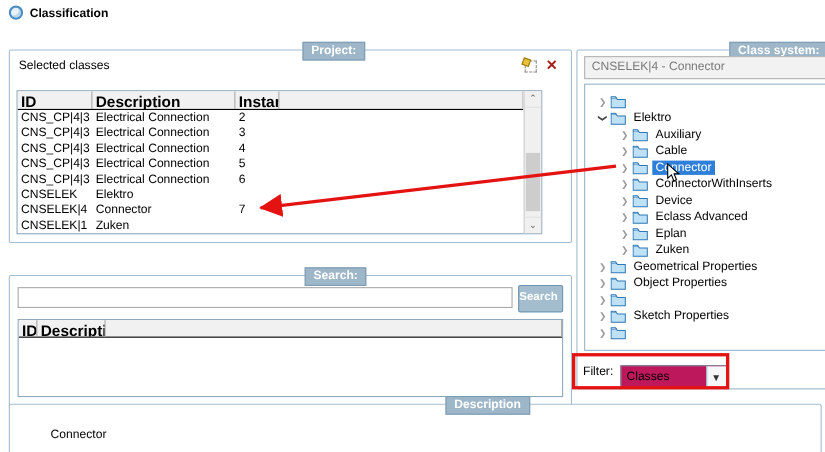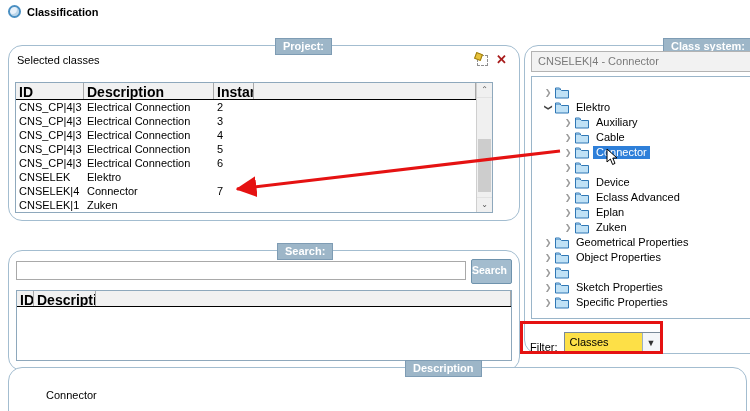--- a/index.html
+++ b/index.html
@@ -3,21 +3,21 @@
 <meta charset="utf-8">
 <style>
   html,body{margin:0;padding:0}
   body{width:750px;height:411px;position:relative;background:#fff;overflow:hidden;
        font-family:"Liberation Sans",sans-serif;font-size:11px;color:#000;}
   .titlebar{position:absolute;left:8px;top:5px;display:flex;align-items:center;gap:6px}
   .appicon{width:13px;height:13px;border-radius:50%;border:2px solid #4a8fc2;background:#e8f1fa;
            box-shadow:inset -2px -2px 0 #bcd6ea;box-sizing:border-box}
   .apptitle{font-weight:bold;font-size:11px}
 
-  .grp{position:absolute;border:1px solid #a3bdd0;border-radius:14px;background:#fff}
+  .grp{position:absolute;border:1px solid #a3bdd0;border-radius:2px;background:#fff}
   .badge{position:absolute;top:-8px;background:#9db6c8;border:1px solid #7e9cb4;color:#fff;
          font-weight:bold;font-size:11px;line-height:12px;padding:1px 7px 2px;white-space:nowrap}
 
   
   .listwrap{position:absolute;border:1px solid #8ea8bc;display:flex;background:#fff;box-sizing:border-box}
   .listmain{flex:1;overflow:hidden;display:flex;flex-direction:column}
   .thead{display:flex;background:#f1f1f1;border-bottom:1px solid #000;height:16px;flex:0 0 16px}
   .hcell{border-right:1px solid #a8a8a8;padding:1px 3px 0;font-weight:bold;box-sizing:border-box;
          white-space:nowrap;overflow:hidden;font-size:14px}
   .trow{display:flex;height:14px;line-height:14px}
@@ -50,22 +50,22 @@
              line-height:19px;height:21px;box-sizing:border-box;padding:0 6px;white-space:nowrap;overflow:hidden}
   .treebox{position:absolute;border:1px solid #9ab5c9;background:#fff;box-sizing:border-box;
            overflow:hidden;padding-top:8px}
   .titem{height:15px;display:flex;align-items:center;white-space:nowrap}
   .chev{width:12px;flex:0 0 12px;text-align:center;font-size:8px;color:#9a9a9a;line-height:15px}
   .chev.exp{color:#404040;transform:rotate(90deg)}
   .ticon{margin:0 4px 0 1px;flex:0 0 14px;height:12px}
   .tlabel{padding:0 3px;line-height:13px}
   .tlabel.sel{background:#2e7fd9;color:#fff}
 
-  .filterrow{position:absolute;display:flex;align-items:flex-end;gap:6px}
-  .dropdown{width:97px;height:21px;border:1px solid #7a8a99;background:#fde047;display:flex;
+  .filterrow{position:absolute;display:flex;align-items:flex-start;gap:6px}
+  .dropdown{width:97px;height:21px;border:1px solid #7a8a99;background:#be185d;display:flex;
             box-sizing:border-box;align-items:center}
   .dropdown .dval{flex:1;padding-left:5px;line-height:19px}
   .dropdown .darrow{width:17px;height:100%;border-left:1px solid #9ab0c4;background:#f4f6f8;
                     display:flex;align-items:center;justify-content:center;font-size:9px;color:#333}
 
   
   .redrect{position:absolute;border:3px solid #e51212;z-index:60;pointer-events:none}
   .overlay{position:absolute;left:0;top:0;z-index:50;pointer-events:none}
 
   .desc-text{position:absolute;left:37px;top:21px}
@@ -212,20 +212,21 @@
             <path d="M0.5 2 L0.5 1 L4.5 1 L5.5 2" fill="#bfe1f6" stroke="#2f77b5"></path>
           </svg></span>
         <span class="tlabel sel">Connector</span>
       </div>
       <div class="titem" style="padding-left: 30px;">
         <span class="chev">❯</span>
         <span class="ticon"><svg width="14" height="12" viewBox="0 0 14 12">
             <path d="M0.5 2 L5 2 L6.5 3.5 L13.5 3.5 L13.5 11 L0.5 11 Z" fill="#bfe1f6" stroke="#2f77b5"></path>
             <path d="M0.5 2 L0.5 1 L4.5 1 L5.5 2" fill="#bfe1f6" stroke="#2f77b5"></path>
           </svg></span>
+        <span class="tlabel">ConnectorWithInserts</span>
       </div>
       <div class="titem" style="padding-left: 30px;">
         <span class="chev">❯</span>
         <span class="ticon"><svg width="14" height="12" viewBox="0 0 14 12">
             <path d="M0.5 2 L5 2 L6.5 3.5 L13.5 3.5 L13.5 11 L0.5 11 Z" fill="#bfe1f6" stroke="#2f77b5"></path>
             <path d="M0.5 2 L0.5 1 L4.5 1 L5.5 2" fill="#bfe1f6" stroke="#2f77b5"></path>
           </svg></span>
         <span class="tlabel">Device</span>
       </div>
       <div class="titem" style="padding-left: 30px;">
@@ -282,21 +283,20 @@
             <path d="M0.5 2 L0.5 1 L4.5 1 L5.5 2" fill="#bfe1f6" stroke="#2f77b5"></path>
           </svg></span>
         <span class="tlabel">Sketch Properties</span>
       </div>
       <div class="titem" style="padding-left: 10px;">
         <span class="chev">❯</span>
         <span class="ticon"><svg width="14" height="12" viewBox="0 0 14 12">
             <path d="M0.5 2 L5 2 L6.5 3.5 L13.5 3.5 L13.5 11 L0.5 11 Z" fill="#bfe1f6" stroke="#2f77b5"></path>
             <path d="M0.5 2 L0.5 1 L4.5 1 L5.5 2" fill="#bfe1f6" stroke="#2f77b5"></path>
           </svg></span>
-        <span class="tlabel">Specific Properties</span>
       </div>
     </div>
 
   <div class="filterrow" style="left:5px;top:286px">
     <span>Filter:</span>
     <div class="dropdown">
       <span class="dval">Classes</span>
       <span class="darrow">▼</span>
     </div>
   </div>

